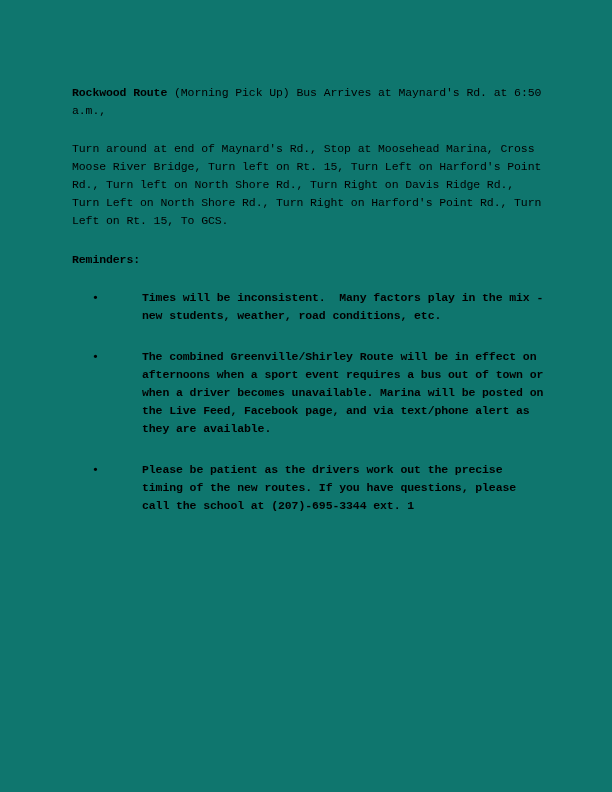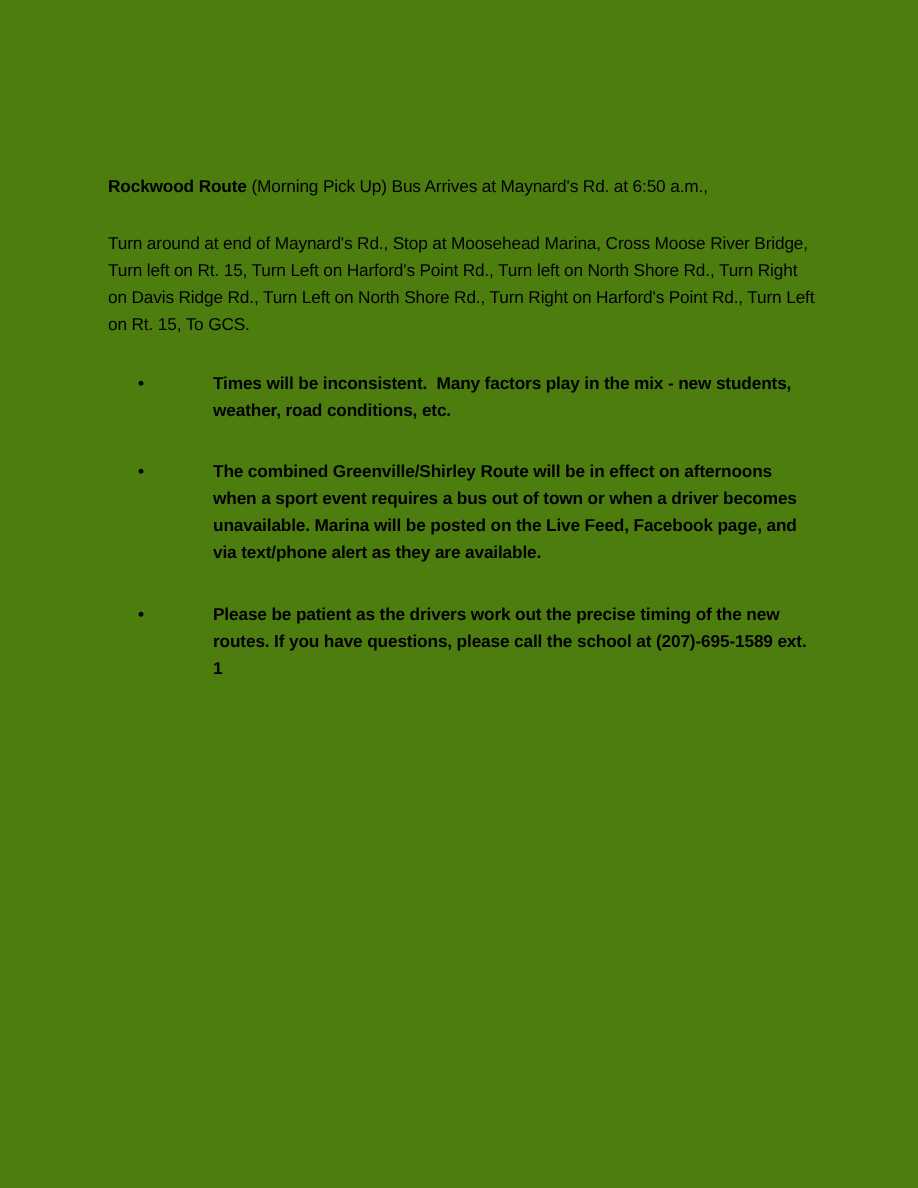--- a/index.html
+++ b/index.html
@@ -4,24 +4,24 @@
 <style>
   html, body {
     margin: 0;
     padding: 0;
     background: #ffffff;
   }
   .page {
     position: relative;
     width: 612px;
     height: 792px;
-    background: #4d7c0f;
+    background: #0f766e;
     box-sizing: border-box;
-    padding: 116px 68px 0 72px;
-    font-family: Liberation Sans, sans-serif;
+    padding: 84px 68px 0 72px;
+    font-family: Liberation Mono, monospace;
     font-size: 11.5px;
     line-height: 18px;
     letter-spacing: -0.1px;
     color: #000000;
     overflow: hidden;
   }
   .title-line {
     margin: 0 0 20px 0;
     white-space: pre-wrap;
   }
@@ -56,29 +56,30 @@
 </style>
 </head>
 <body>
 
 <div class="page">
 
   <p class="title-line"><span class="bold">Rockwood Route</span><span> (Morning Pick Up) Bus Arrives at Maynard's Rd. at 6:50 a.m.,</span></p>
 
   <p class="directions">Turn around at end of Maynard's Rd., Stop at Moosehead Marina, Cross Moose River Bridge, Turn left on Rt. 15, Turn Left on Harford's Point Rd., Turn left on North Shore Rd., Turn Right on Davis Ridge Rd., Turn Left on North Shore Rd., Turn Right on Harford's Point Rd., Turn Left on Rt. 15, To GCS.</p>
 
+  <p class="reminders-heading">Reminders:</p>
 
   <ul class="reminders-list">
     <li>
       <span class="bullet-dot">•</span>
       <span class="bullet-text">Times will be inconsistent.  Many factors play in the mix - new students, weather, road conditions, etc.</span>
     </li>
     <li>
       <span class="bullet-dot">•</span>
       <span class="bullet-text">The combined Greenville/Shirley Route will be in effect on afternoons when a sport event requires a bus out of town or when a driver becomes unavailable. Marina will be posted on the Live Feed, Facebook page, and via text/phone alert as they are available.</span>
     </li>
     <li>
       <span class="bullet-dot">•</span>
-      <span class="bullet-text">Please be patient as the drivers work out the precise timing of the new routes. If you have questions, please call the school at (207)-695-1589 ext. 1</span>
+      <span class="bullet-text">Please be patient as the drivers work out the precise timing of the new routes. If you have questions, please call the school at (207)-695-3344 ext. 1</span>
     </li>
   </ul>
 
 </div>
 
 </body></html>

